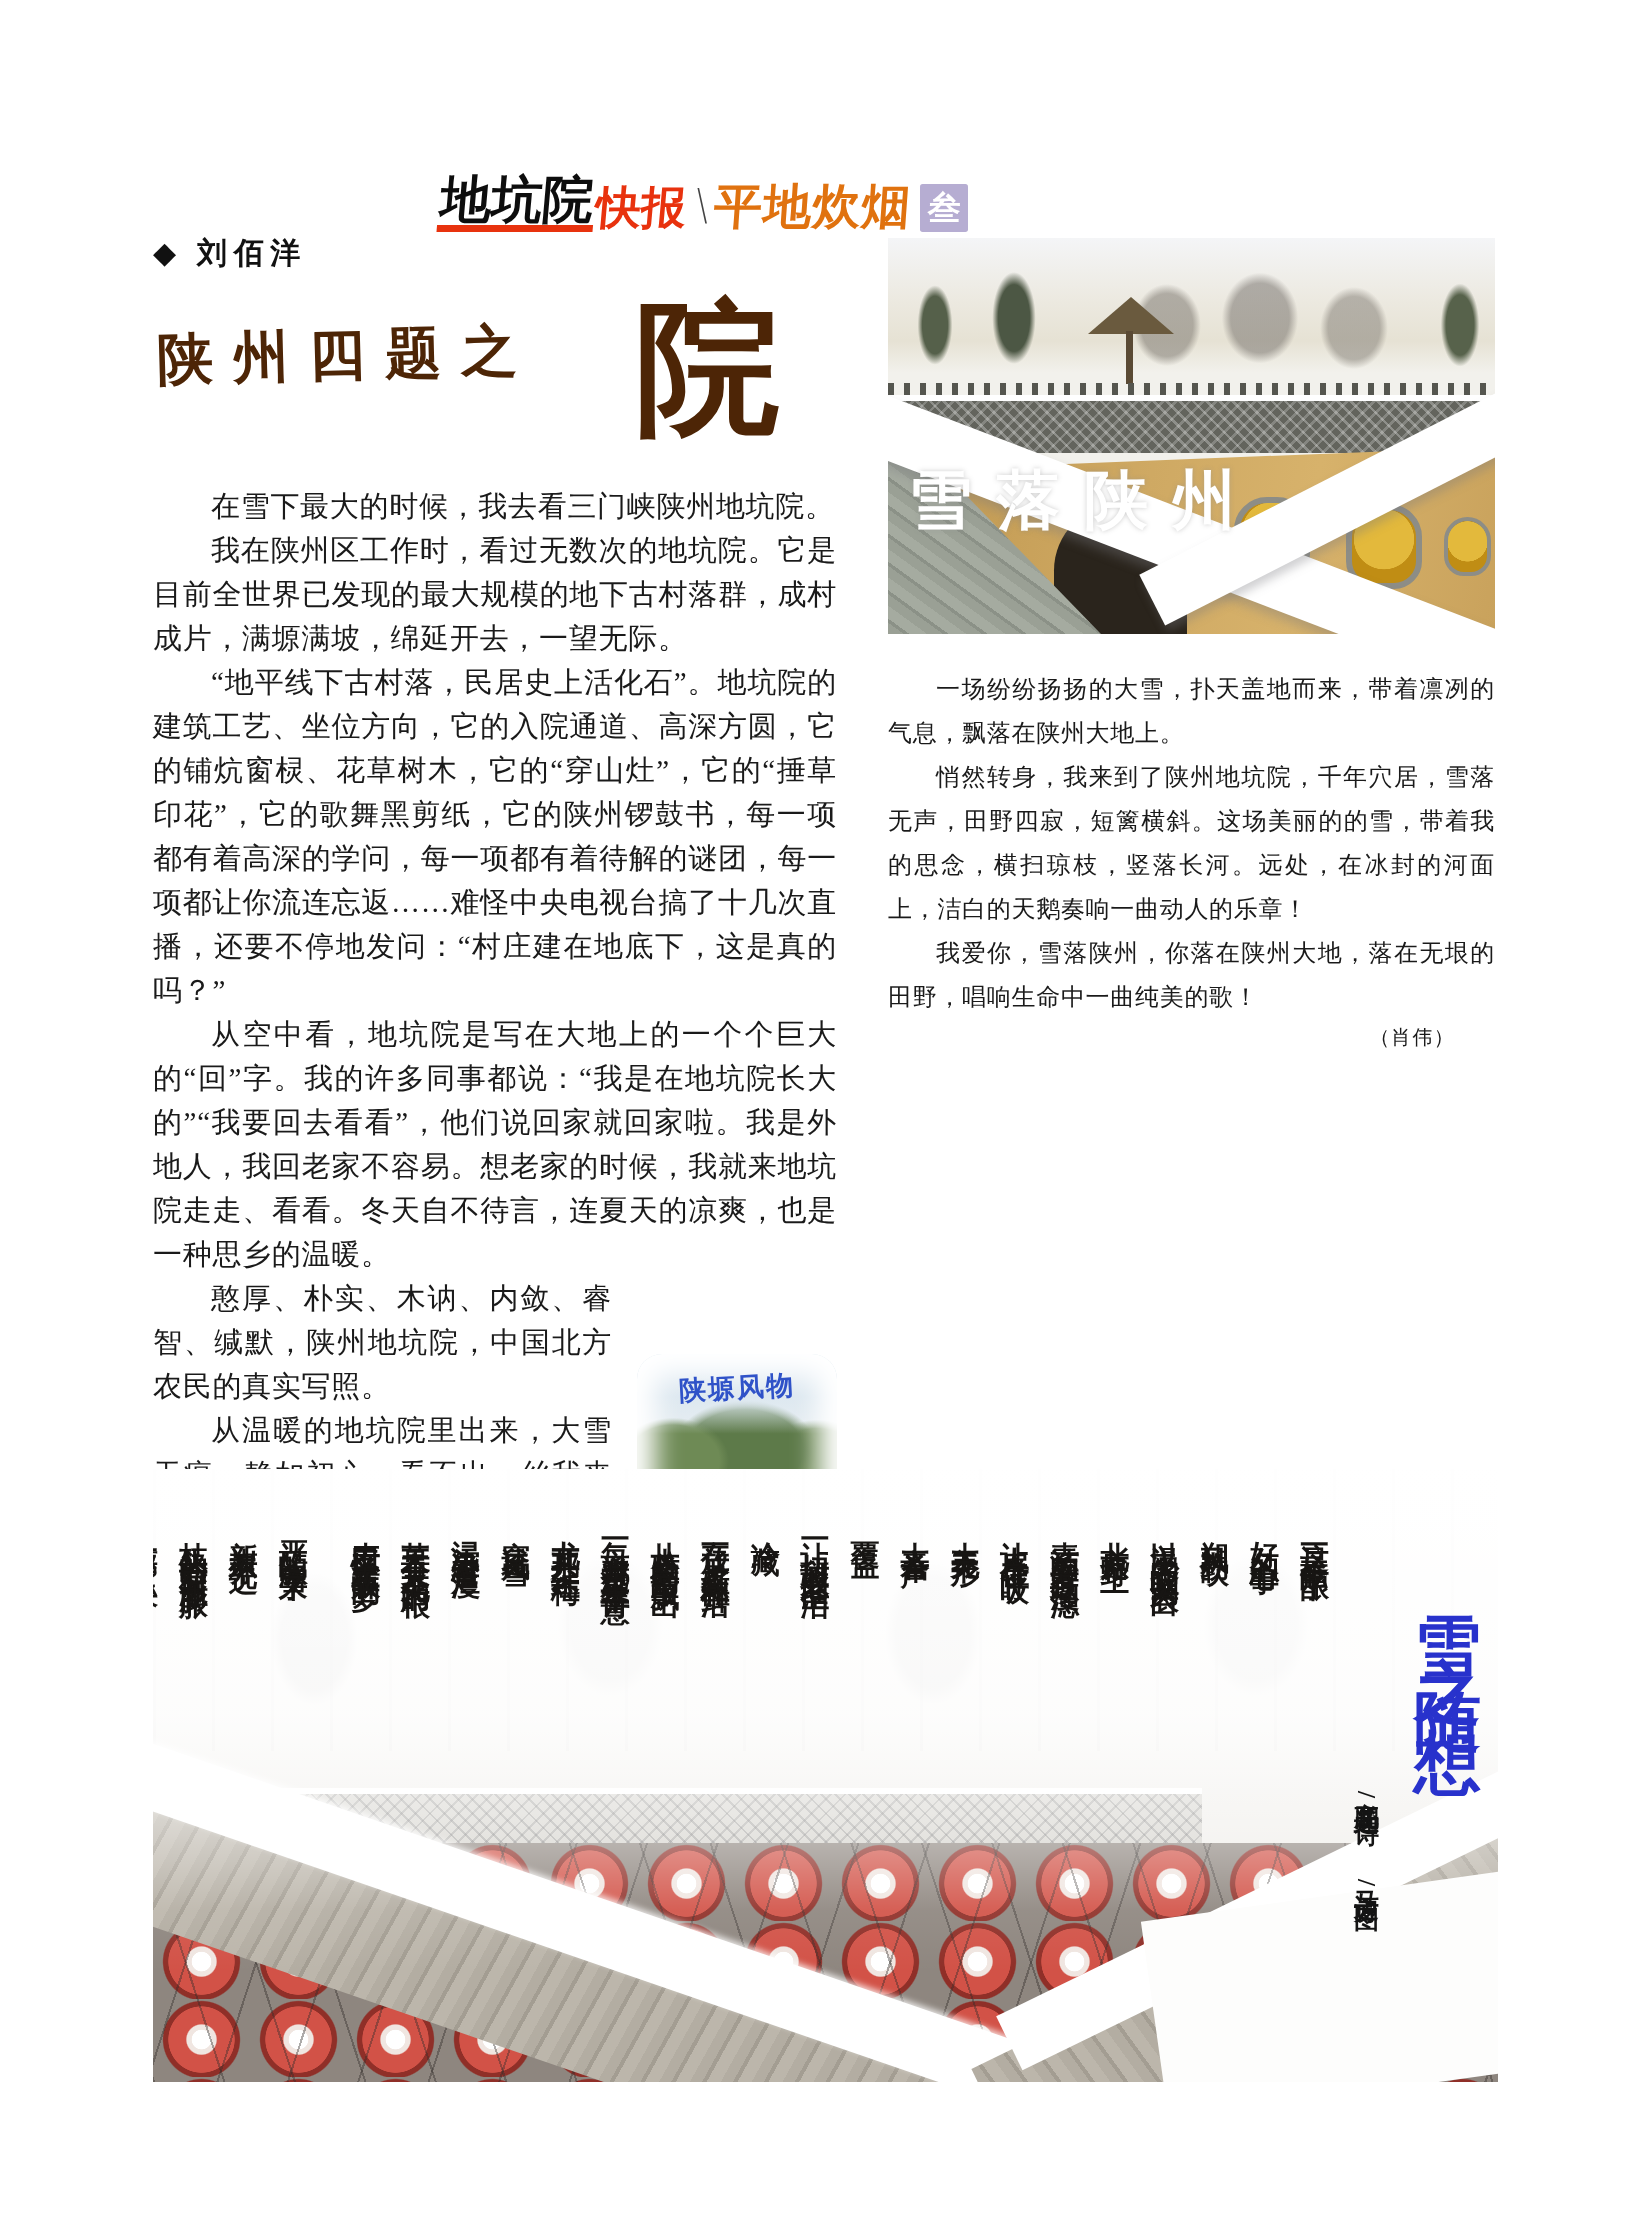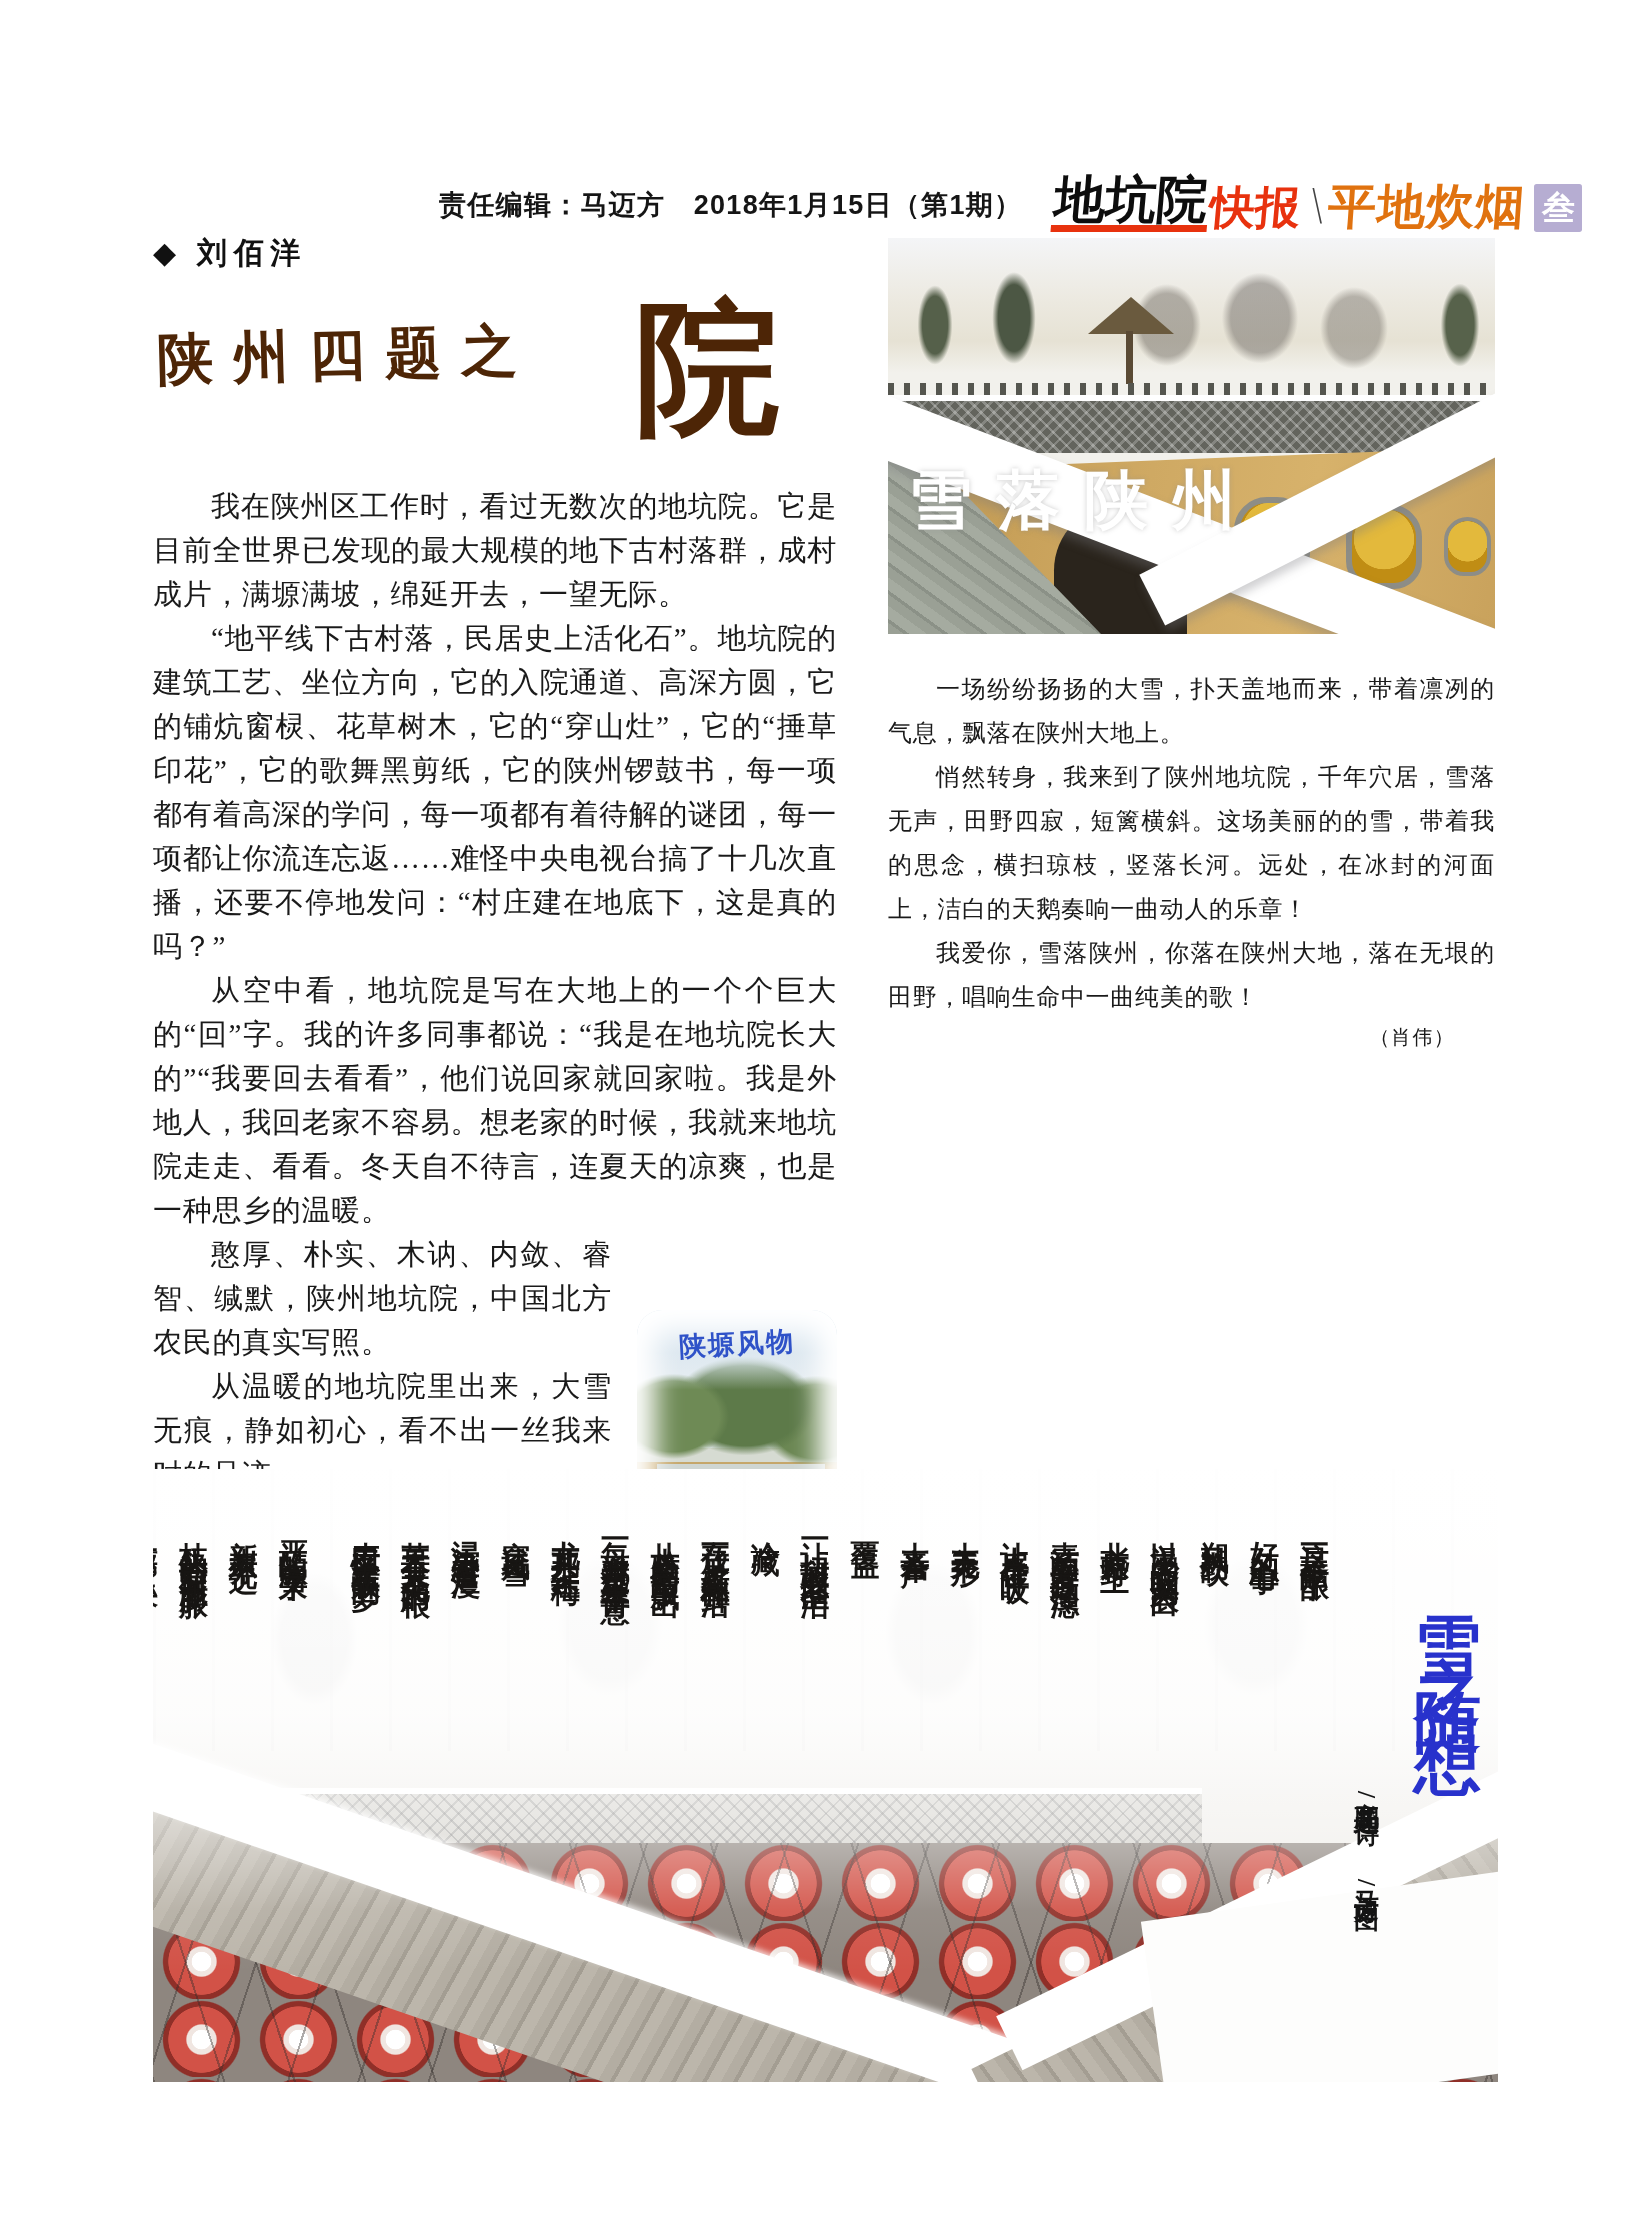--- a/index.html
+++ b/index.html
@@ -124,34 +124,34 @@
   .pcredit .pc2{padding-top:59px;}
   .pl{font-size:29px;font-weight:700;letter-spacing:6px;color:#171513;margin-left:16.6px;line-height:1.15;}
   .pl.stanza-gap{margin-left:39px;}
 </style>
 </head>
 <body>
 
 <div class="page">
 
   <div class="header">
-    <span class="editor">责任编辑：马迈方　2018年1月15日（第1期）</span>
     <span class="mast-black">地坑院</span>
     <span class="mast-red">快报</span>
     <span class="mast-div">\</span>
     <span class="mast-orange">平地炊烟</span>
     <span class="badge">叁</span>
   </div>
 
   <div class="col-left">
     <div class="byline">◆ 刘佰洋</div>
     <div class="title-block">
       <span class="title-prefix">陕州四题之</span>
       <span class="title-main">院</span>
     </div>
+    <p class="lp">在雪下最大的时候，我去看三门峡陕州地坑院。</p>
     <p class="lp">我在陕州区工作时，看过无数次的地坑院。它是目前全世界已发现的最大规模的地下古村落群，成村成片，满塬满坡，绵延开去，一望无际。</p>
     <p class="lp">“地平线下古村落，民居史上活化石”。地坑院的建筑工艺、坐位方向，它的入院通道、高深方圆，它的铺炕窗棂、花草树木，它的“穿山灶”，它的“捶草印花”，它的歌舞黑剪纸，它的陕州锣鼓书，每一项都有着高深的学问，每一项都有着待解的谜团，每一项都让你流连忘返……难怪中央电视台搞了十几次直播，还要不停地发问：“村庄建在地底下，这是真的吗？”</p>
     <p class="lp">从空中看，地坑院是写在大地上的一个个巨大的“回”字。我的许多同事都说：“我是在地坑院长大的”“我要回去看看”，他们说回家就回家啦。我是外地人，我回老家不容易。想老家的时候，我就来地坑院走走、看看。冬天自不待言，连夏天的凉爽，也是一种思乡的温暖。</p>
     <div class="inset">
       <div class="inset-edge"></div>
       <div class="inset-pit"></div>
       <span class="inset-label">陕塬风物</span>
     </div>
     <p class="lp">憨厚、朴实、木讷、内敛、睿智、缄默，陕州地坑院，中国北方农民的真实写照。</p>
     <p class="lp">从温暖的地坑院里出来，大雪无痕，静如初心，看不出一丝我来时的足迹。</p>

